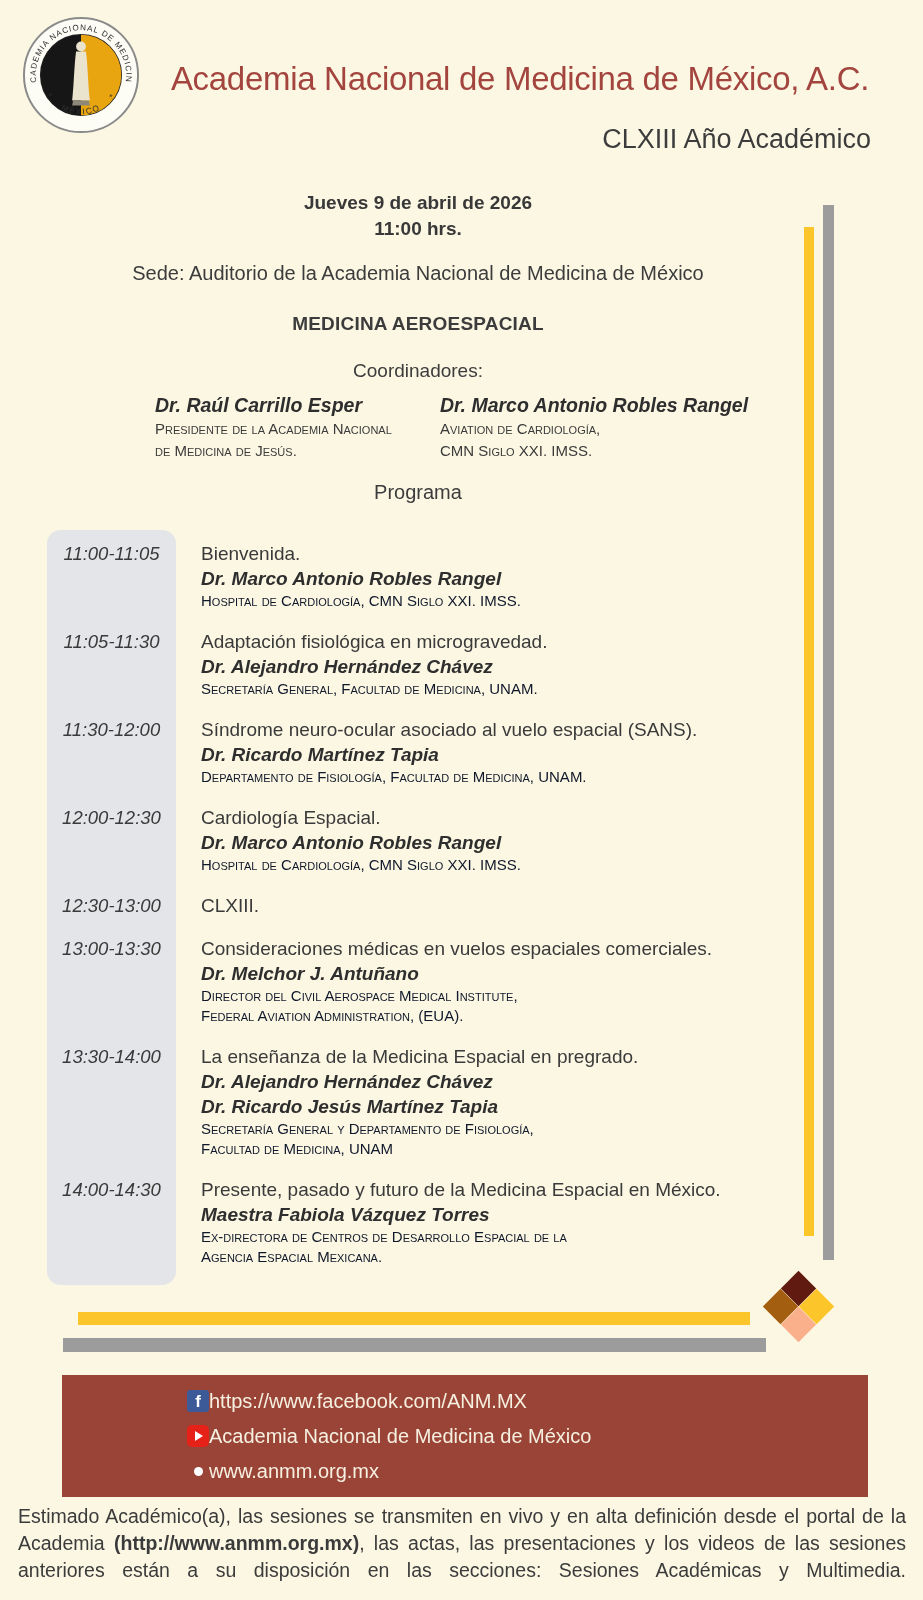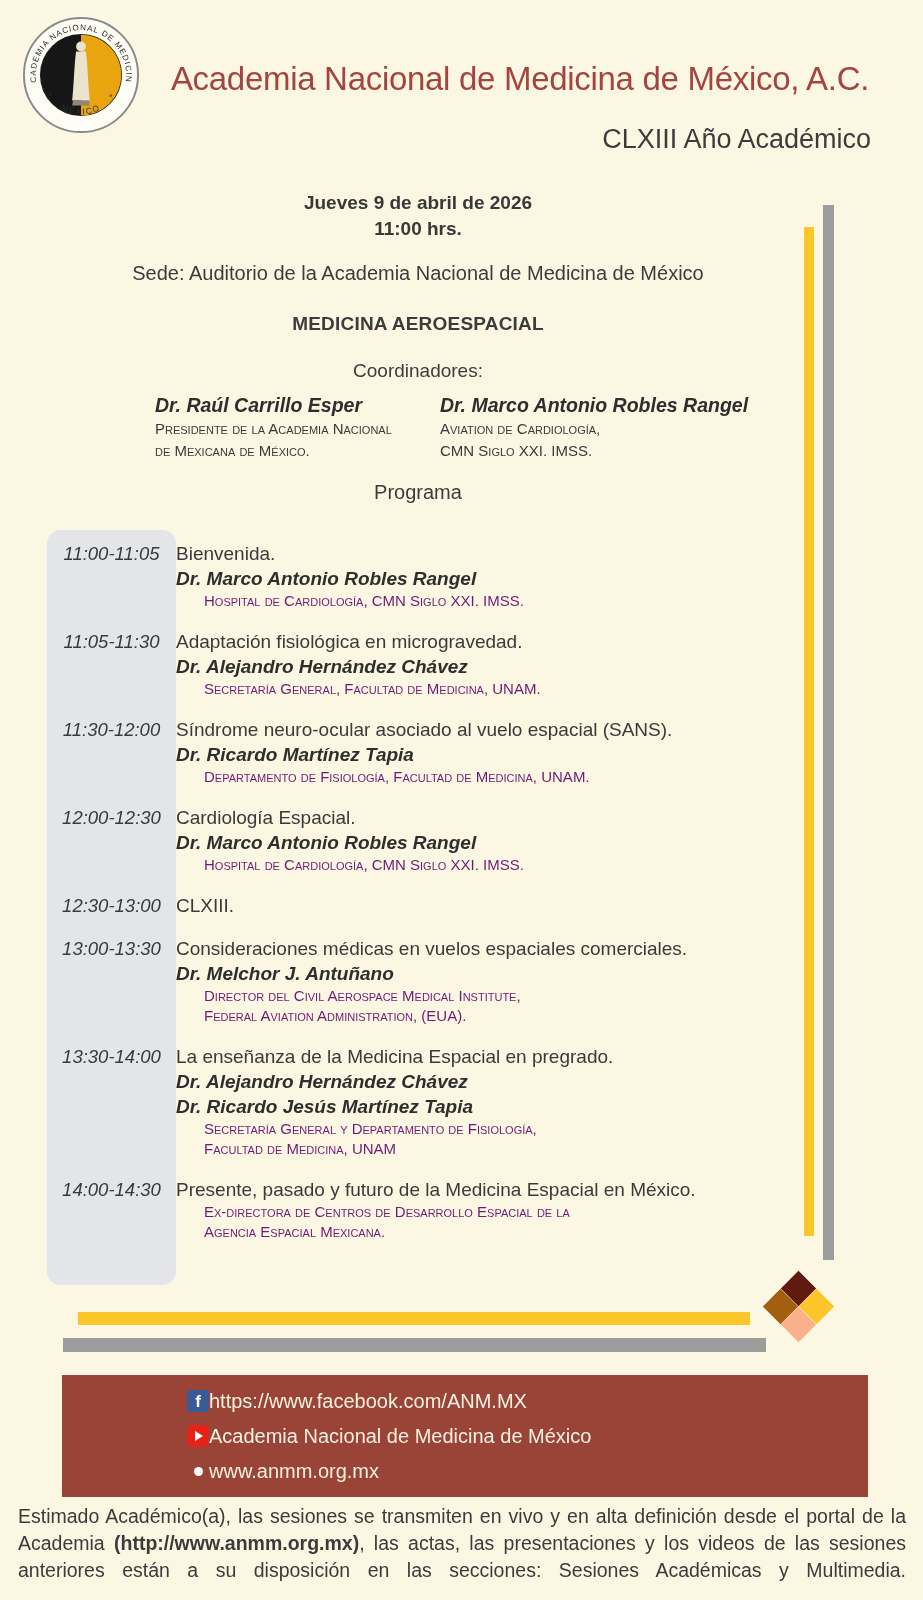--- a/index.html
+++ b/index.html
@@ -36,24 +36,24 @@
   .coord-a{left:155px;width:280px;}
   .coord-b{left:440px;width:320px;}
   .coord-name{font-weight:700;font-style:italic;font-size:19.5px;line-height:26px;color:var(--ink-dark);}
   .coord-affil{font-variant:small-caps;font-size:15px;line-height:22px;color:#3A3A3A;}
 
   
   .timecol-bg{position:absolute;left:47px;top:530px;width:129px;height:755px;background:var(--timecol);border-radius:14px;}
   .program{position:absolute;left:47px;top:541px;width:730px;}
   .prog-item{display:flex;margin-bottom:18px;}
   .prog-time{width:129px;flex:0 0 129px;text-align:center;font-size:18.5px;line-height:25px;color:#3A3A3A;font-style:italic;}
-  .prog-body{text-align:left;}
+  .prog-body{padding-left:25px;text-align:left;}
   .prog-title{font-size:19px;line-height:25px;color:#3A3A3A;}
   .prog-speaker{font-weight:700;font-style:italic;font-size:19px;line-height:25px;color:var(--ink-dark);}
-  .prog-affil{font-variant:small-caps;font-size:15px;line-height:20px;color:#701a75;margin-left:28px;}
+  .prog-affil{font-variant:small-caps;font-size:15px;line-height:20px;color:#0f172a;}
 
   
   .hbar-yellow{position:absolute;left:78px;top:1312px;width:672px;height:13px;background:var(--yellow);}
   .hbar-gray{position:absolute;left:63px;top:1338px;width:703px;height:14px;background:var(--graybar);}
   .diamonds{position:absolute;left:762px;top:1270px;width:72px;height:72px;}
   .diamond{position:absolute;width:25px;height:25px;transform:rotate(45deg);}
   .diamond.top{left:23.5px;top:5.5px;background:var(--d-maroon);}
   .diamond.left{left:5.5px;top:23.5px;background:var(--d-brown);}
   .diamond.right{left:41.5px;top:23.5px;background:var(--yellow);}
   .diamond.bottom{left:23.5px;top:41.5px;background:var(--d-peach);}
@@ -112,21 +112,21 @@
     <div>Jueves 9 de abril de 2026</div>
     <div>11:00 hrs.</div>
   </div>
   <div class="ccol venue">Sede: Auditorio de la Academia Nacional de Medicina de México</div>
   <div class="ccol session-title">MEDICINA AEROESPACIAL</div>
   <div class="ccol coord-heading">Coordinadores:</div>
 
   <div class="coord coord-a" id="coord-0">
       <div class="coord-name">Dr. Raúl Carrillo Esper</div>
       <div class="coord-affil">Presidente de la Academia Nacional</div>
-      <div class="coord-affil">de Mexicana de México.</div>
+      <div class="coord-affil">de Medicina de Jesús.</div>
     </div>
   <div class="coord coord-b" id="coord-1">
       <div class="coord-name">Dr. Marco Antonio Robles Rangel</div>
       <div class="coord-affil">Aviation de Cardiología,</div>
       <div class="coord-affil">CMN Siglo XXI. IMSS.</div>
     </div>
 
   <div class="ccol program-heading">Programa</div>
 
   <div class="timecol-bg"></div>
@@ -185,20 +185,21 @@
           <div class="prog-speaker">Dr. Alejandro Hernández Chávez</div>
           <div class="prog-speaker">Dr. Ricardo Jesús Martínez Tapia</div>
           <div class="prog-affil">Secretaría General y Departamento de Fisiología,</div>
           <div class="prog-affil">Facultad de Medicina, UNAM</div>
         </div>
       </div>
       <div class="prog-item">
         <div class="prog-time">14:00-14:30</div>
         <div class="prog-body">
           <div class="prog-title">Presente, pasado y futuro de la Medicina Espacial en México.</div>
+          <div class="prog-speaker">Maestra Fabiola Vázquez Torres</div>
           <div class="prog-affil">Ex-directora de Centros de Desarrollo Espacial de la</div>
           <div class="prog-affil">Agencia Espacial Mexicana.</div>
         </div>
       </div>
     </div>
 
   <div class="hbar-yellow"></div>
   <div class="hbar-gray"></div>
   <div class="diamonds">
     <span class="diamond top"></span>

